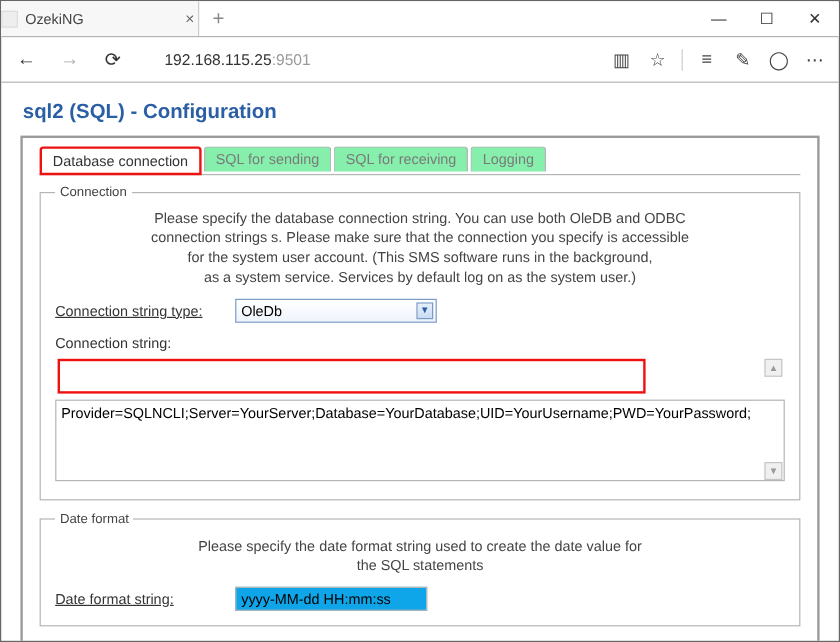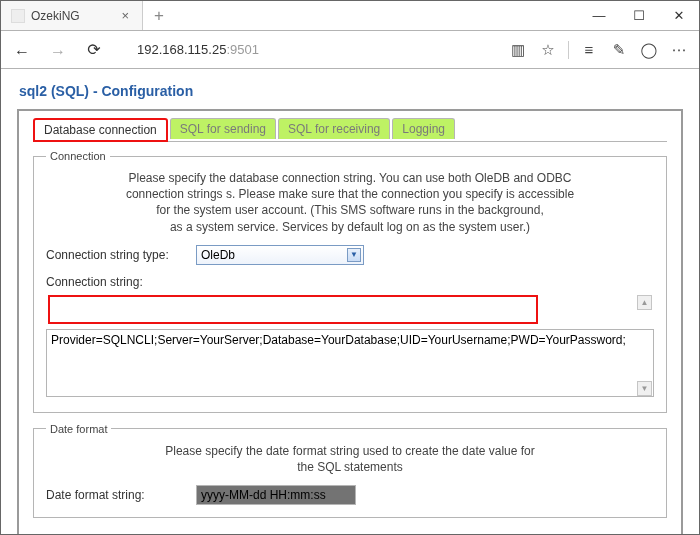--- a/index.html
+++ b/index.html
@@ -1,62 +1,62 @@
 <!DOCTYPE html>
 <html><head>
 <meta charset="utf-8">
 <style>
 * { box-sizing: border-box; margin: 0; padding: 0; }
 body { font-family: Tahoma, Arial, sans-serif; font-size: 12px; background: #fff; width: 700px; height: 535px; overflow: hidden; border: 1px solid #666; position: relative; }
 
 .titlebar { height: 30px; display: flex; align-items: stretch; border-bottom: 1px solid #b3b3b3; background: #fff; }
-.tab { width: 142px; display: flex; align-items: center; padding: 0 10px; position: relative; border-right: 1px solid #ccc; background: #f7f7f7; }
+.tab { width: 165px; display: flex; align-items: center; padding: 0 0; position: relative; border-right: 1px solid #ccc; background: #f7f7f7; }
 .tab .favicon { width: 14px; height: 14px; background: #eee; border: 1px solid #ddd; margin-right: 6px; }
 .tab .tab-title { color: #444; font-size: 12px; flex: 1; }
 .tab .close-x { color: #666; font-size: 13px; padding: 0 3px; }
 .newtab { width: 32px; display: flex; align-items: center; justify-content: center; color: #888; font-size: 17px; }
 .titlebar-spacer { flex: 1; }
 .win-btn { width: 40px; display: flex; align-items: center; justify-content: center; color: #333; font-size: 13px; }
 
 .navbar { height: 38px; display: flex; align-items: center; padding: 0 10px; gap: 14px; border-bottom: 1px solid #b3b3b3; }
 .nav-icon { width: 22px; text-align: center; font-size: 16px; color: #333; }
 .nav-icon.disabled { color: #aaa; }
 .url { flex: 1; font-size: 13px; color: #333; padding-left: 18px; }
 .url .port { color: #9a9a9a; }
 .right-icons { display: flex; gap: 10px; align-items: center; }
 .right-icons .sep { width: 1px; height: 18px; background: #ccc; }
 .ri { width: 20px; text-align: center; font-size: 15px; color: #444; }
 
 .content { padding: 10px 16px; }
-.page-title { color: #2a5fa5; font-weight: bold; font-size: 14px; margin: 4px 0 10px 2px; }
+.page-title { color: #2a5fa5; font-weight: bold; font-size: 17px; margin: 4px 0 10px 2px; }
 
 .panel { border: 2px solid #9a9a9a; padding: 6px 8px 10px 8px; }
 
 .tabs-row { display: flex; align-items: flex-start; margin-left: 6px; }
-.cfg-tab { padding: 3px 9px; font-size: 12px; color: #7a7a7a; border: 1px solid #b5b5b5; border-bottom: none; background: #bef264; border-radius: 3px 3px 0 0; margin-right: 2px; position: relative; top: 1px; }
+.cfg-tab { padding: 3px 9px; font-size: 12px; color: #7a7a7a; border: 1px solid #b5b5b5; border-bottom: none; background: #86efac; border-radius: 3px 3px 0 0; margin-right: 2px; position: relative; top: 1px; }
 .cfg-tab.active { background: #fff; color: #333; }
 .highlight-red { border: 2px solid #e11; border-radius: 3px 3px 0 0; }
 .tab-bottom-line { border-top: 1px solid #b5b5b5; margin: 0 6px 8px 6px; }
 
 fieldset.grp { border: 1px solid #b5b5b5; margin: 0 6px 10px 6px; padding: 8px 12px 12px 12px; }
 fieldset.grp legend { padding: 0 4px; color: #444; font-size: 11px; }
 .desc { color: #444; line-height: 1.35; margin-bottom: 10px; text-align: center; }
 
 .row { display: flex; align-items: center; margin-top: 6px; }
-.lbl { width: 150px; color: #333; }
+.lbl { width: 150px; color: #333; text-decoration: underline; }
 .select { width: 168px; height: 20px; border: 1px solid #7a9bc4; background: linear-gradient(#fff,#eef3fb); display: flex; align-items: center; padding: 0 4px; font-size: 12px; position: relative; }
 .select .dd { position: absolute; right: 2px; top: 2px; width: 14px; height: 14px; border: 1px solid #7a9bc4; background: linear-gradient(#e8f0fb,#c9dcf5); display: flex; align-items: center; justify-content: center; font-size: 8px; color: #2a5fa5; }
 
 .conn-str-label { margin-top: 10px; color: #333; }
 .ta-wrap { position: relative; margin-top: 4px; }
 .ta { width: 100%; height: 68px; border: 1px solid #b5b5b5; background: #fff; padding: 3px 18px 3px 4px; font-family: Tahoma, Arial; font-size: 12px; resize: none; margin-top: 36px; }
 .ta-highlight { position: absolute; left: 2px; top: 2px; width: 490px; height: 29px; border: 2px solid #e11; pointer-events: none; }
 .scroll-btn { position: absolute; right: 2px; width: 15px; height: 15px; border: 1px solid #c5c5c5; background: #f0f0f0; display: flex; align-items: center; justify-content: center; font-size: 8px; color: #999; }
 
-.input { height: 20px; border: 1px solid #b5b5b5; background: #737373; padding: 0 4px; font-size: 12px; font-family: inherit; }
+.input { height: 20px; border: 1px solid #b5b5b5; background: #0ea5e9; padding: 0 4px; font-size: 12px; font-family: inherit; }
 
 .btn-row { display: flex; justify-content: flex-end; gap: 12px; padding: 8px 18px 4px 0; }
 .btn { width: 82px; height: 24px; border: 1px solid #8a8a8a; background: linear-gradient(#fff,#e6e6e6); font-size: 12px; }
 .btn.primary { border: 1px solid #4a84c4; box-shadow: 0 0 0 1px #a7cdf5 inset; }
 </style>
 </head>
 <body>
 
 <div class="titlebar">
   <div class="tab">

